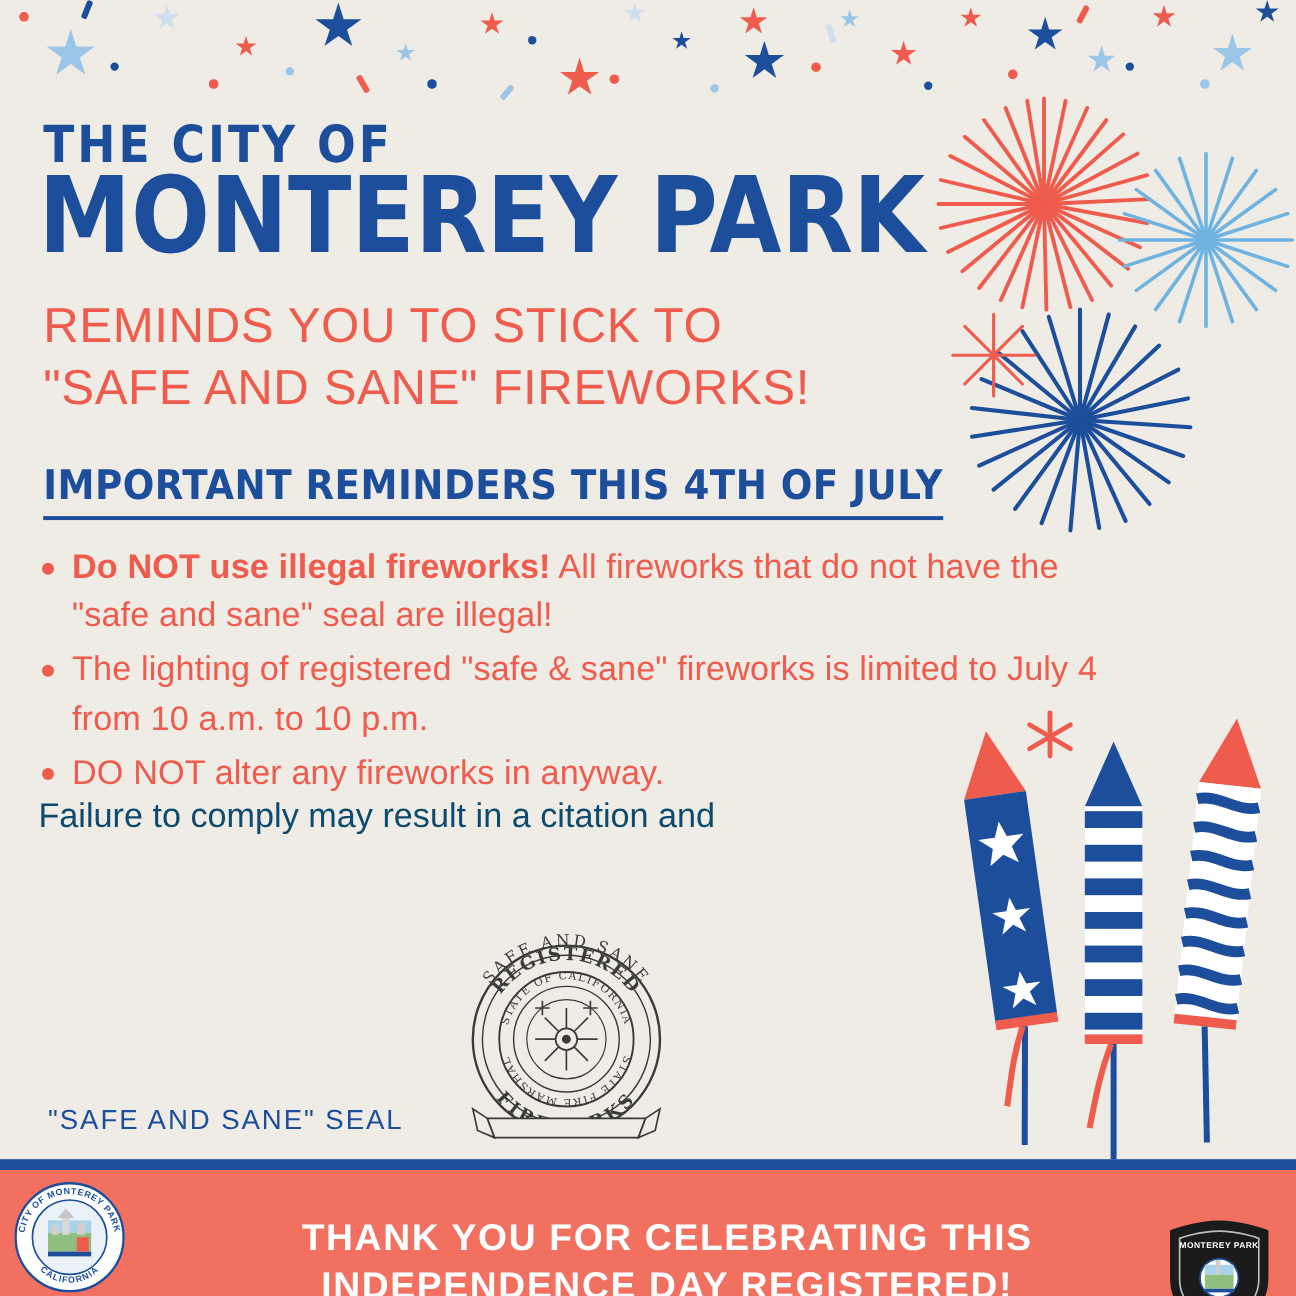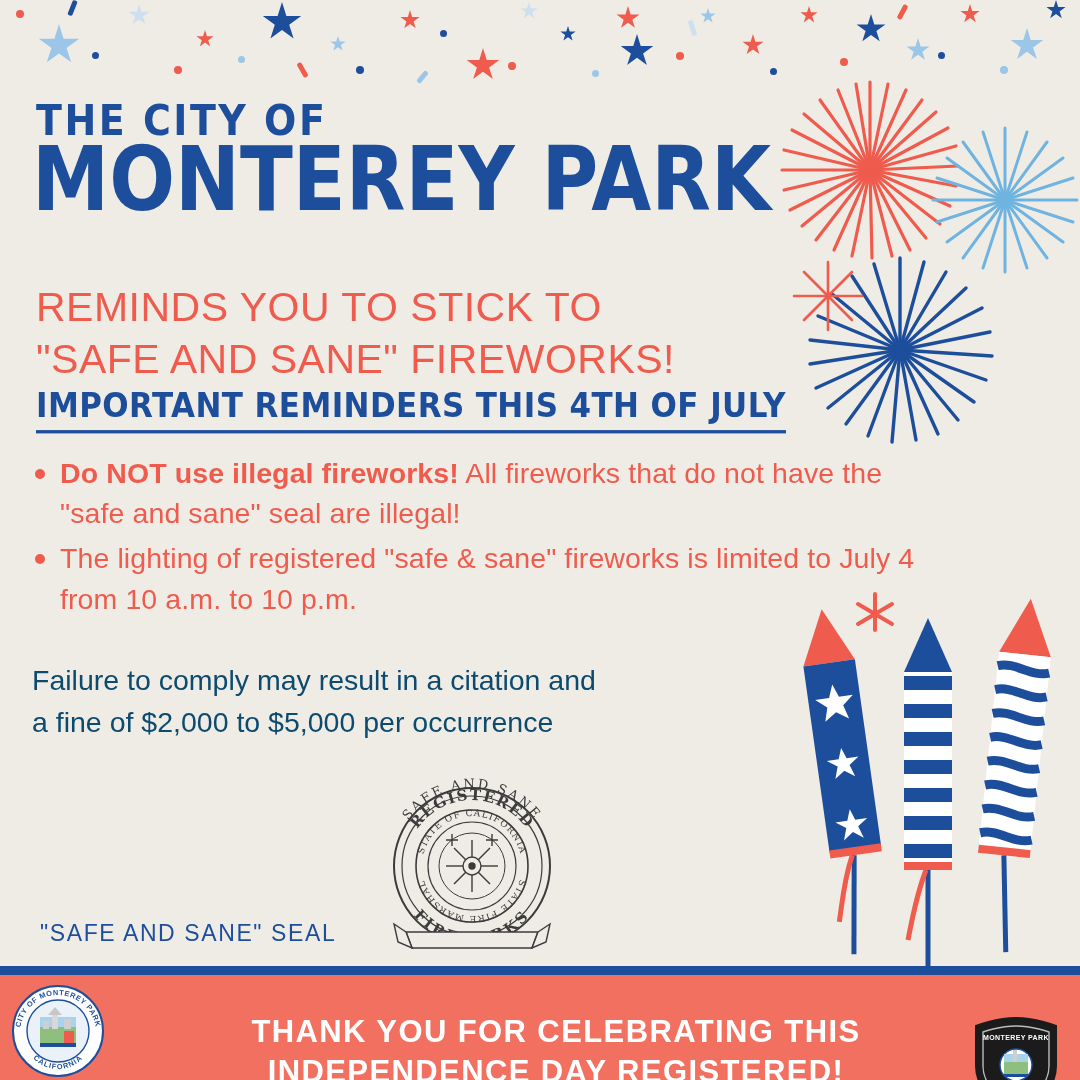--- a/index.html
+++ b/index.html
@@ -48,21 +48,20 @@
     transform-origin: left top;
     white-space: nowrap;
   }
   .reminds {
     position: absolute; left: 36px; top: 245px;
     font-size: 41px;
     color: #ef5b4c;
     line-height: 1.27;
     letter-spacing: 0.5px;
     max-width: 740px;
-    margin-top: 36px;
   }
   .reminders-head {
     position: absolute; left: 36px; top: 385px;
     font-family: "DejaVu Sans", sans-serif;
     font-weight: bold;
     font-size: 31px;
     letter-spacing: 0.4px;
     color: #1d4e9c;
     border-bottom: 3px solid #1d4e9c;
     padding-bottom: 5px;
@@ -308,25 +307,28 @@
 
   <div class="bullets">
     <div class="bullet">
       <span class="bdot"></span>
       <span class="btext"><b>Do NOT use illegal fireworks!</b><span>  All fireworks that do not have the "safe and sane" seal are illegal!</span></span>
     </div>
     <div class="bullet">
       <span class="bdot"></span>
       <span class="btext"><span>The lighting of registered "safe &amp; sane" fireworks is limited to July 4 from 10 a.m. to 10 p.m.</span></span>
     </div>
+    <div class="bullet">
+      <span class="bdot"></span>
+      <span class="btext"><span>DO NOT alter any fireworks in anyway.</span></span>
+    </div>
   </div>
 
   <div class="failure">
     <div>Failure to comply may result in a citation and</div>
-    <div>a fine of $2,000 to $5,000 per occurrence</div>
   </div>
 
   <div class="seal-caption">"SAFE AND SANE" SEAL</div>
 
   <div class="seal">
     <svg width="200" height="192" viewBox="0 0 200 192">
       <defs>
         <path id="arcTop" d="M 22,104 A 78,78 0 0 1 178,104"></path>
         <path id="arcTop2" d="M 34,104 A 66,66 0 0 1 166,104"></path>
         <path id="arcIn1" d="M 50,104 A 50,50 0 0 1 150,104"></path>

